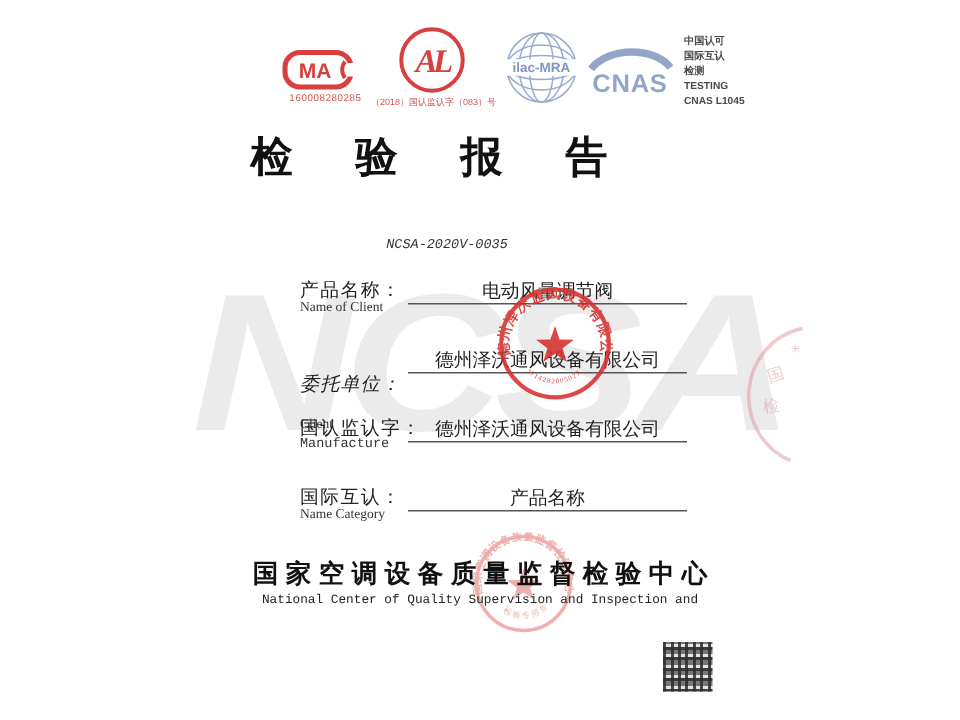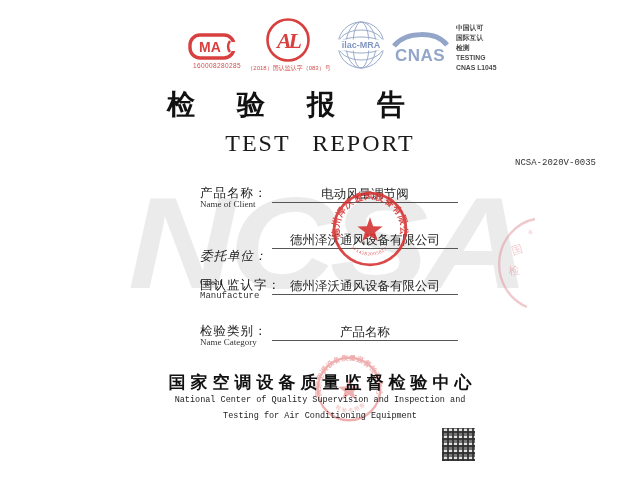--- a/index.html
+++ b/index.html
@@ -34,22 +34,22 @@
   .title-zh {
     position:absolute; left:0; top:86px; width:572px; text-align:center;
     font-size:28px; font-weight:bold; letter-spacing:42px; padding-left:42px;
     color:#111;
   }
   .title-en {
     position:absolute; left:0; top:130px; width:640px; text-align:center;
     font-size:24px; letter-spacing:2px; word-spacing:14px; color:#1a1a1a;
   }
   .report-no {
-    position:absolute; left:0; top:158px; width:596px; text-align:right;
-    font-family:"Liberation Mono", monospace; font-size:9px; color:#333;
+    position:absolute; left:0; top:158px; width:596px; text-align:center;
+    font-family:"Liberation Mono", monospace; font-size:9px; color:#333;font-style:italic;
   }
   
   .f-label-zh { position:absolute; left:200px; font-size:12.5px; color:#222; letter-spacing:1px; }
   .f-label-en { position:absolute; left:200px; font-size:9px;  color:#333; }
   .f-line  { position:absolute; left:272px; width:186px; border-top:1px solid #555; }
   .f-value { position:absolute; left:268px; width:194px; text-align:center; font-size:12.5px; color:#1f1f1f; }
   
   .org-zh {
     position:absolute; left:0; top:371px; width:640px; text-align:center;
     font-size:17px; font-weight:bold; letter-spacing:5px; padding-left:5px; color:#111;
@@ -112,21 +112,20 @@
 
   <div class="cnas-text layer">
     <div>中国认可</div>
     <div>国际互认</div>
     <div>检测</div>
     <div>TESTING</div>
     <div>CNAS L1045</div>
   </div>
 
   <div class="title-zh layer">检验报告</div>
-  <div class="title-en layer">TEST REPORT</div>
   <div class="report-no layer">NCSA-2020V-0035</div>
 
   <div>
     <div class="f-label-zh layer" style="top:185px;">产品名称：</div>
     <div class="f-label-en layer" style="top:199px;">Name of Client</div>
     <div class="f-value layer" style="top:186px;">电动风量调节阀</div>
     <div class="f-line layer" style="top:202px;"></div>
   </div>
   <div>
     <div class="f-label-zh layer" style="top:248px;font-style:italic;">委托单位：</div>
@@ -134,21 +133,21 @@
     <div class="f-value layer" style="top:232px;">德州泽沃通风设备有限公司</div>
     <div class="f-line layer" style="top:248px;"></div>
   </div>
   <div>
     <div class="f-label-zh layer" style="top:277px;">国认监认字：</div>
     <div class="f-label-en layer" style="top:291px;font-family:Liberation Mono, monospace;">Manufacture</div>
     <div class="f-value layer" style="top:278px;">德州泽沃通风设备有限公司</div>
     <div class="f-line layer" style="top:294px;"></div>
   </div>
   <div>
-    <div class="f-label-zh layer" style="top:323px;">检验类别：</div>
+    <div class="f-label-zh layer" style="top:323px;">国际互认：</div>
     <div class="f-label-en layer" style="top:337px;">Name Category</div>
     <div class="f-value layer" style="top:324px;">产品名称</div>
     <div class="f-line layer" style="top:340px;"></div>
   </div>
 
   <svg class="seal-main" width="78" height="78" viewBox="0 0 100 100">
     <defs>
       <path id="arcT1" d="M 12,64 A 40,40 0 1 1 88,64"></path>
       <path id="arcB1" d="M 22,70 A 35,35 0 0 0 78,70"></path>
     </defs>
@@ -179,17 +178,16 @@
 
   <svg class="seal-edge" width="62" height="100" viewBox="0 0 62 100">
     <path d="M 42,6 A 44,46 0 0 0 34,94" fill="none" stroke="#dd8a95" stroke-width="2.4"></path>
     <text x="20" y="42" font-size="11" fill="#dd8a95" transform="rotate(-18 20 42)">国</text>
     <text x="16" y="62" font-size="11" fill="#dd8a95" transform="rotate(-8 16 62)">检</text>
     <text x="34" y="22" font-size="8" fill="#dd8a95">✳</text>
   </svg>
 
   <div class="org-zh layer">国家空调设备质量监督检验中心</div>
   <div class="org-en org-en1 layer">National Center of Quality Supervision and Inspection and</div>
-  <div class="org-en org-en2 layer">Testing for Air Conditioning Equipment</div>
 
   <div class="qr layer"></div>
 
 </div>
 
 </body></html>

